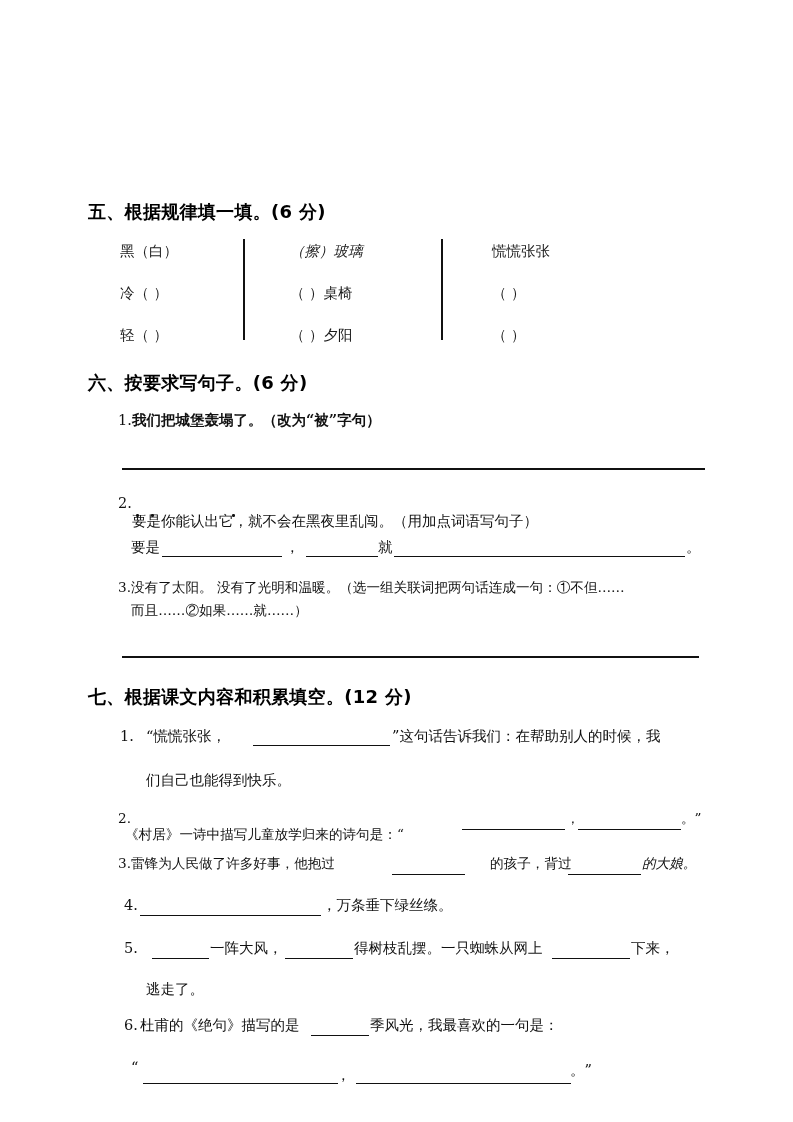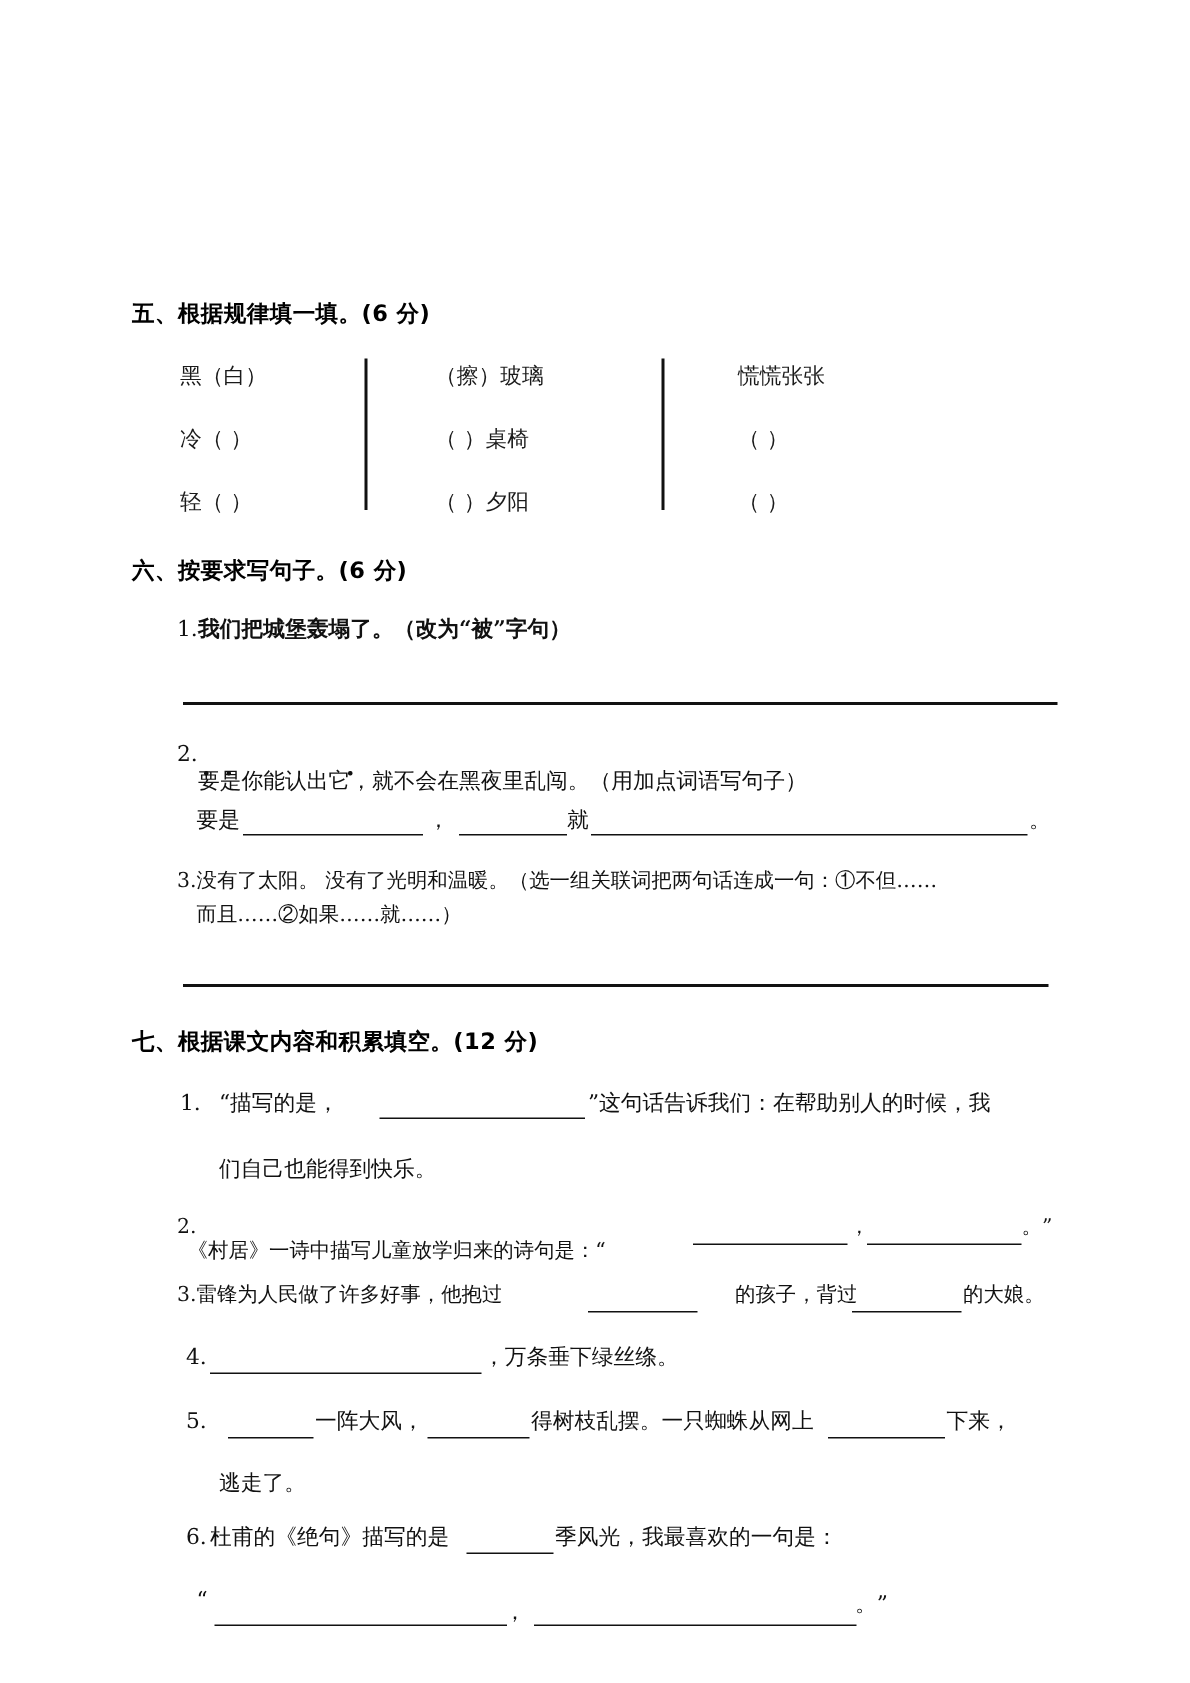--- a/index.html
+++ b/index.html
@@ -21,21 +21,21 @@
     left: 0; top: 0;
     width: 793px;
     height: 1122px;
   }
 
   
   .sec-head {
     position: absolute;
     font-family: "DejaVu Sans", "Liberation Sans", sans-serif;
     font-weight: bold;
-    font-size: 15px;
+    font-size: 18px;
     letter-spacing: 0.3px;
     white-space: nowrap;
     color: #000;
   }
 
   
   .txt {
     position: absolute;
     font-size: 14.5px;
     white-space: nowrap;
@@ -84,21 +84,21 @@
 <div class="page">
 
   <div class="sec-head" style="left:88px; top:200px;">五、根据规律填一填。(6 分)</div>
 
   <div class="pt-cell" style="left:120px; top:244px;">黑（白）</div>
   <div class="pt-cell" style="left:120px; top:286px;">冷（        ）</div>
   <div class="pt-cell" style="left:120px; top:328px;">轻（        ）</div>
 
   <div class="vdiv" style="left:243px; top:239px; height:101px;"></div>
 
-  <div class="pt-cell" style="left:290px; top:244px;">（擦）玻璃</div>
+  <div class="pt-cell" style="left:290px; top:244px;font-style:italic;">（擦）玻璃</div>
   <div class="pt-cell" style="left:290px; top:286px;">（        ）桌椅</div>
   <div class="pt-cell" style="left:290px; top:328px;text-align:right;">（        ）夕阳</div>
 
   <div class="vdiv" style="left:441px; top:239px; height:101px;"></div>
 
   <div class="pt-cell" style="left:492px; top:244px;">慌慌张张</div>
   <div class="pt-cell" style="left:492px; top:286px;">（            ）</div>
   <div class="pt-cell" style="left:492px; top:328px;">（            ）</div>
 
   <div class="sec-head" style="left:88px; top:371px;">六、按要求写句子。(6 分)</div>
@@ -123,38 +123,38 @@
   <div class="txt" style="left:686px; top:540px;">。</div>
 
   <div class="txt small" style="left:118px; top:581px;">3.</div>
   <div class="txt small" style="left:131px; top:581px;">没有了太阳。    没有了光明和温暖。（选一组关联词把两句话连成一句：①不但……</div>
   <div class="txt small" style="left:131px; top:604px;">而且……②如果……就……）</div>
   <div class="rule" style="left:122px; top:656px; width:577px;"></div>
 
   <div class="sec-head" style="left:88px; top:685px;">七、根据课文内容和积累填空。(12 分)</div>
 
   <div class="txt" style="left:120px; top:729px;">1.</div>
-  <div class="txt" style="left:146px; top:729px;">“描写的是，</div>
+  <div class="txt" style="left:146px; top:729px;">“慌慌张张，</div>
   <div class="blank" style="left:253px; top:745px; width:137px;"></div>
   <div class="txt" style="left:392px; top:729px;">”这句话告诉我们：在帮助别人的时候，我</div>
   <div class="txt" style="left:146px; top:773px;">们自己也能得到快乐。</div>
 
   <div class="txt small" style="left:118px; top:812px;">2.</div>
   <div class="txt small" style="left:125px; top:812px;margin-top:16px;">《村居》一诗中描写儿童放学归来的诗句是：“</div>
   <div class="blank" style="left:462px; top:829px; width:103px;"></div>
   <div class="txt small" style="left:566px; top:812px;">，</div>
   <div class="blank" style="left:578px; top:829px; width:103px;"></div>
   <div class="txt small" style="left:681px; top:812px;">。”</div>
 
   <div class="txt small" style="left:118px; top:857px;">3.</div>
   <div class="txt small" style="left:131px; top:857px;">雷锋为人民做了许多好事，他抱过</div>
   <div class="blank" style="left:392px; top:874px; width:73px;"></div>
   <div class="txt small" style="left:466px; top:857px;padding-left:24px;">的孩子，背过</div>
   <div class="blank" style="left:568px; top:874px; width:73px;"></div>
-  <div class="txt small" style="left:642px; top:857px;">的大娘。</div>
+  <div class="txt small" style="left:642px; top:857px;font-style:italic;">的大娘。</div>
 
   <div class="txt" style="left:124px; top:898px;">4.</div>
   <div class="blank" style="left:140px; top:915px; width:181px;"></div>
   <div class="txt" style="left:322px; top:898px;">，万条垂下绿丝绦。</div>
 
   <div class="txt" style="left:124px; top:941px;">5.</div>
   <div class="blank" style="left:152px; top:958px; width:57px;"></div>
   <div class="txt" style="left:210px; top:941px;">一阵大风，</div>
   <div class="blank" style="left:285px; top:958px; width:68px;"></div>
   <div class="txt" style="left:354px; top:941px;">得树枝乱摆。一只蜘蛛从网上</div>

